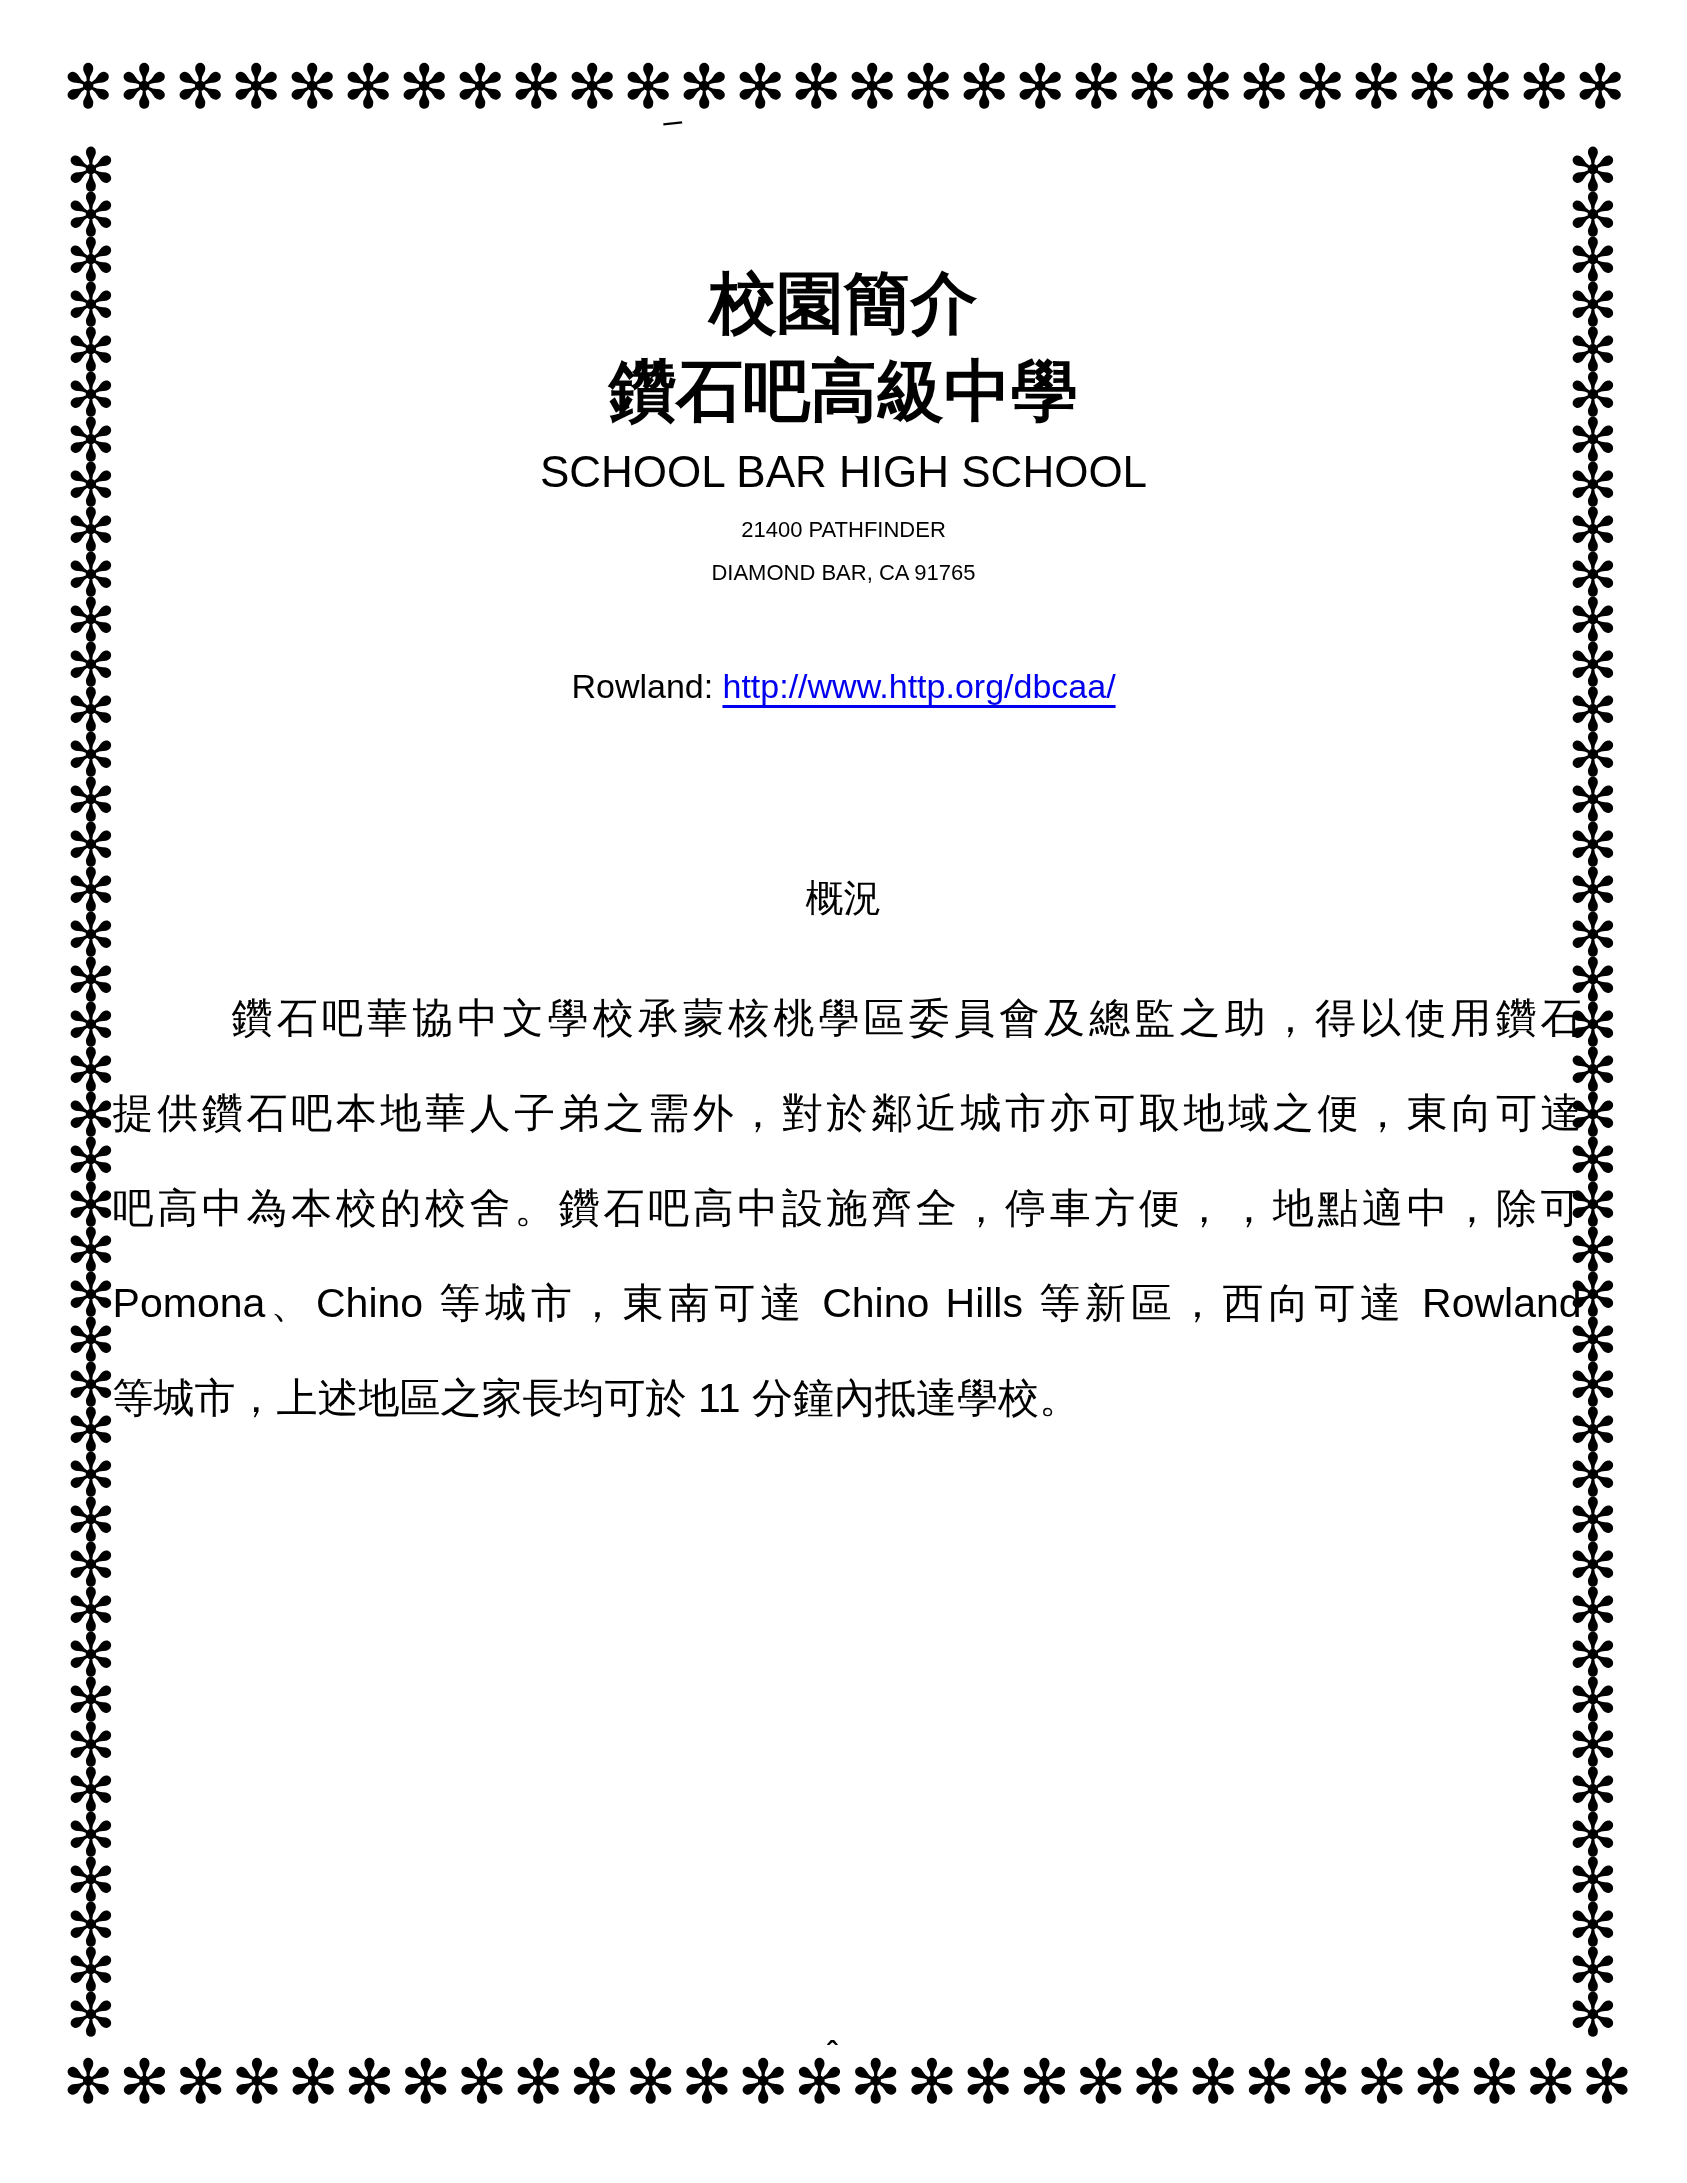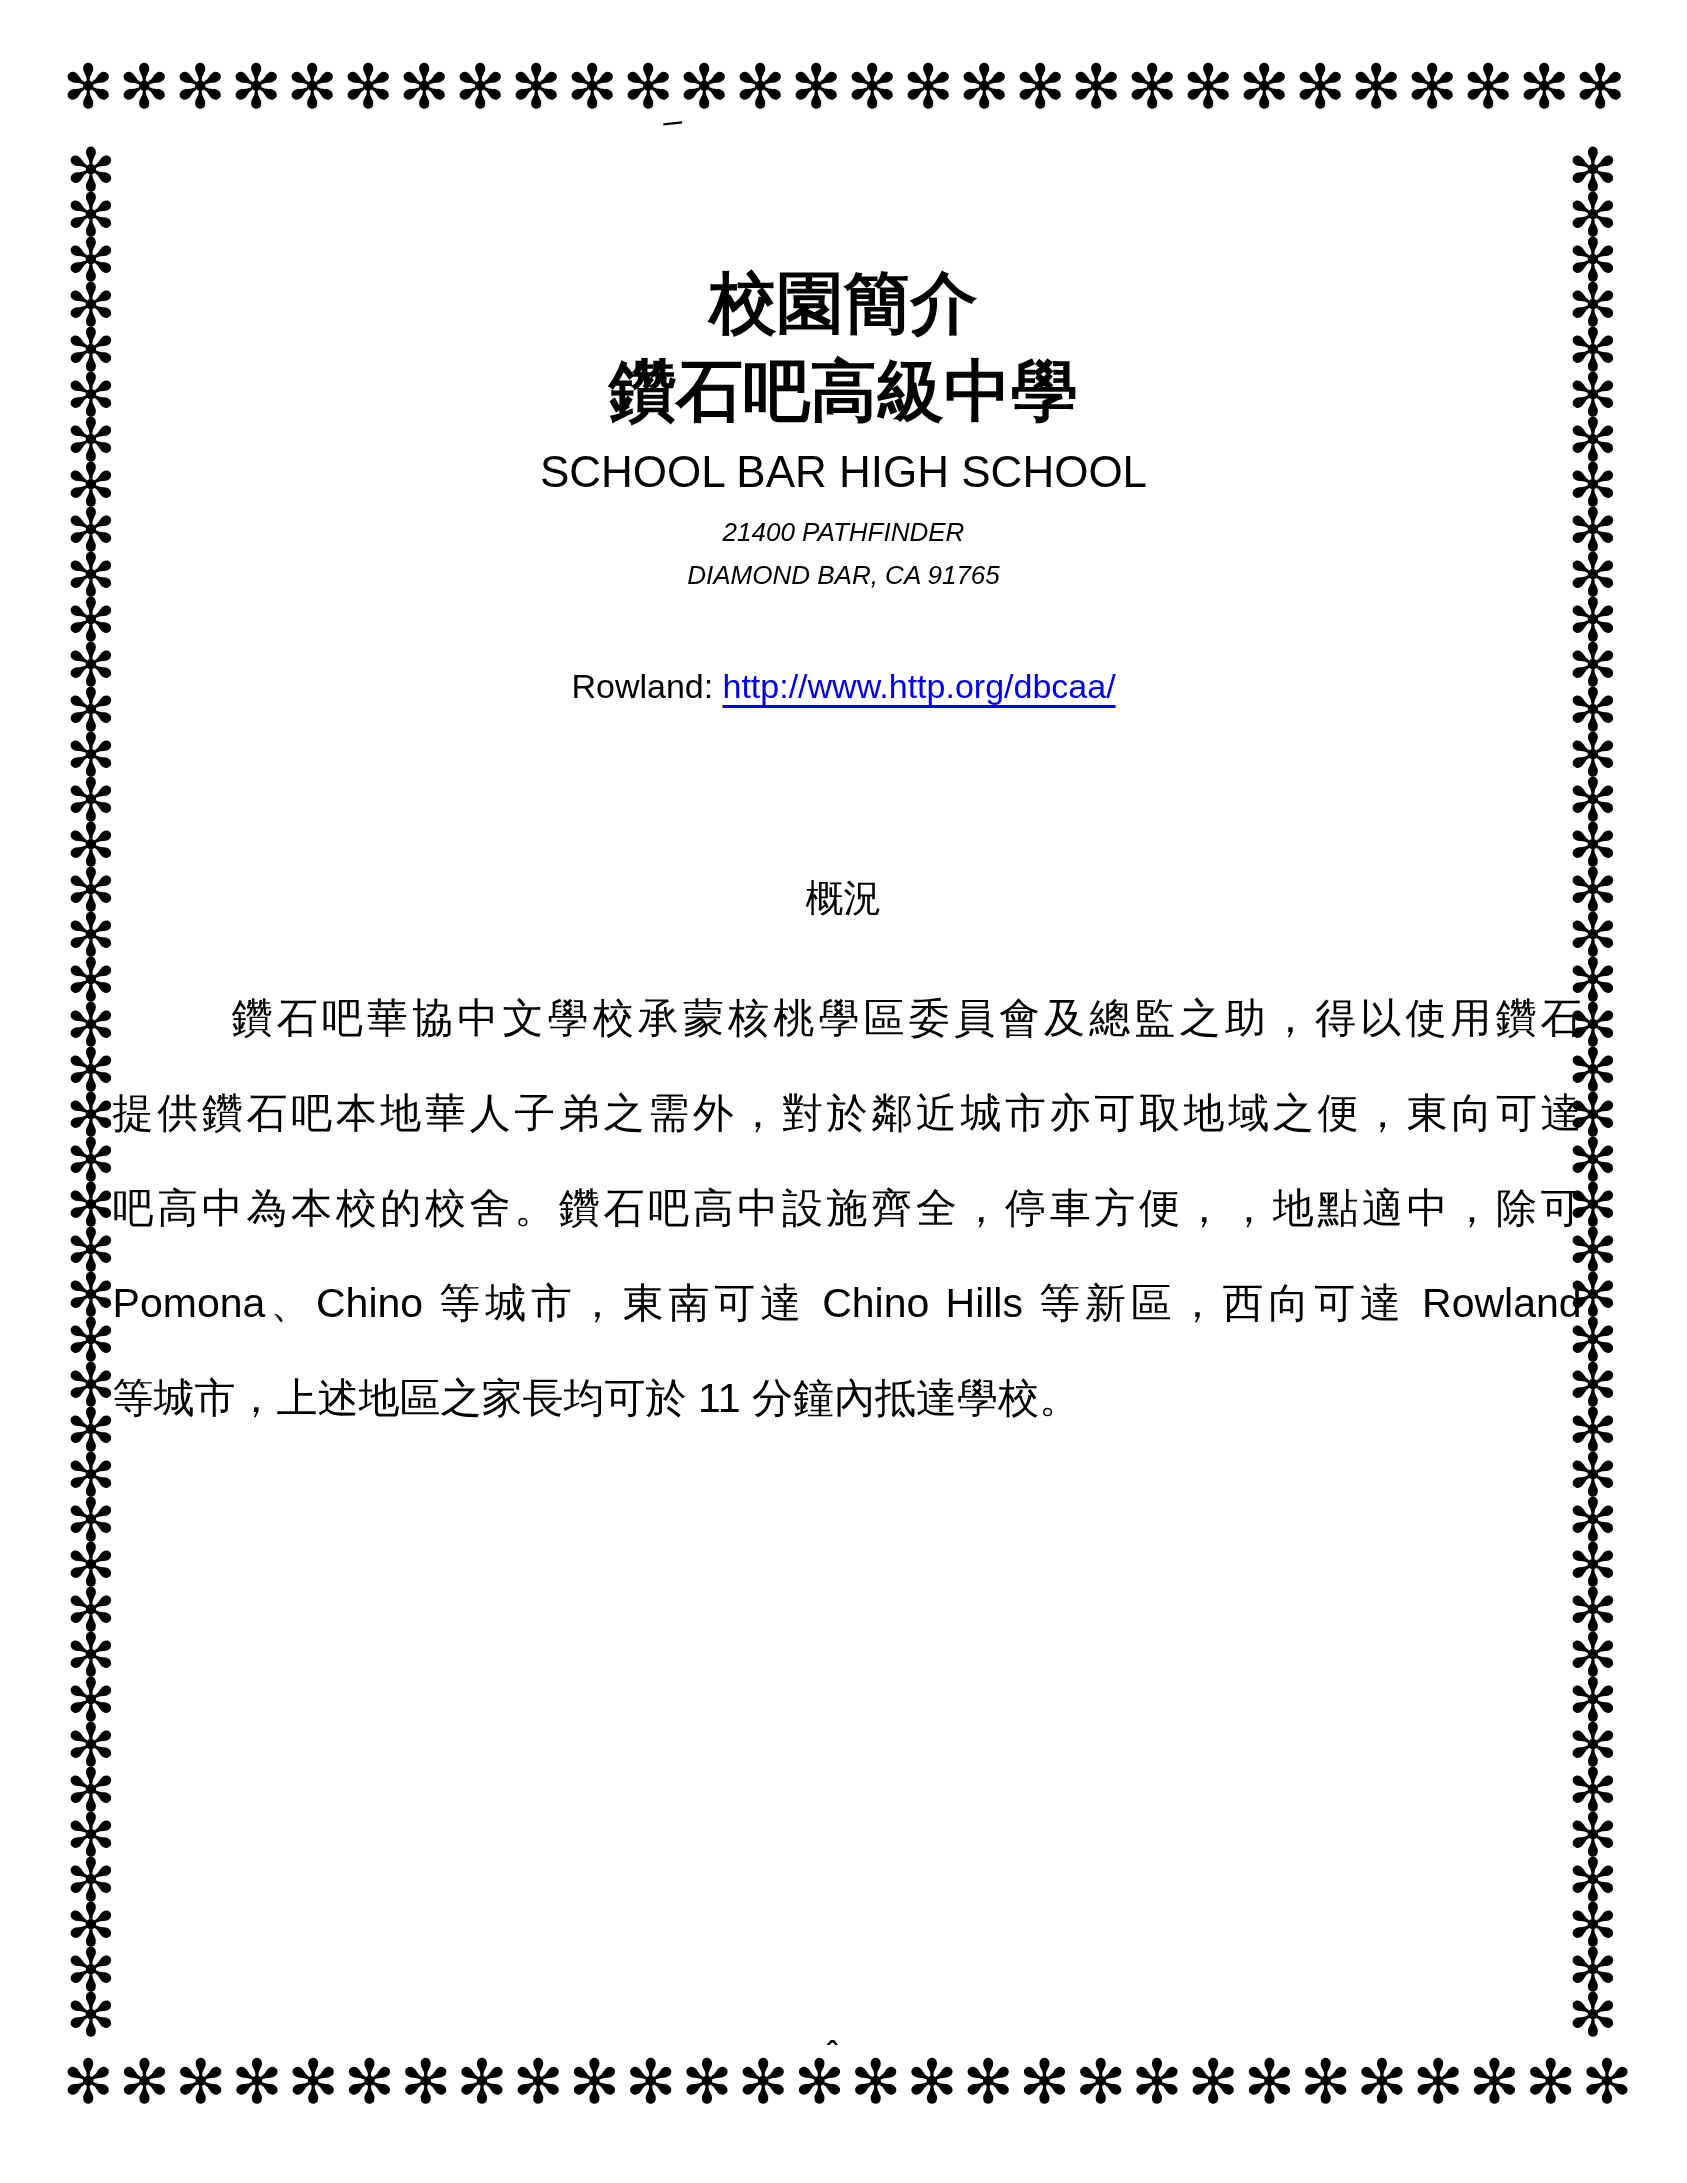--- a/index.html
+++ b/index.html
@@ -60,21 +60,21 @@
   .hline{
     position:absolute;
     left:0;right:0;
     text-align:center;
     white-space:nowrap;
   }
   .zh-title{font-size:67px;line-height:1.2;font-weight:bold;margin:0;}
   .zh-title-1{top:263px;}
   .zh-title-2{top:351px;}
   .en-title{top:447px;font-size:44px;font-weight:normal;margin:0;letter-spacing:0px;}
-  .addr{font-size:26px;font-style:italic;}
+  .addr{font-size:22px;}
   .addr-1{top:517px;}
   .addr-2{top:560px;}
   .contact-line{top:622px;font-size:34px;}
   .contact-line .tel-num{margin-left:18.5px;}
   .contact-line .email-label{margin-left:44px;}
   .website-line{top:667px;font-size:34px;}
   .website-line a{margin-left:9.3px;}
   .link{
     color:#0000ee;
     text-decoration:underline;

